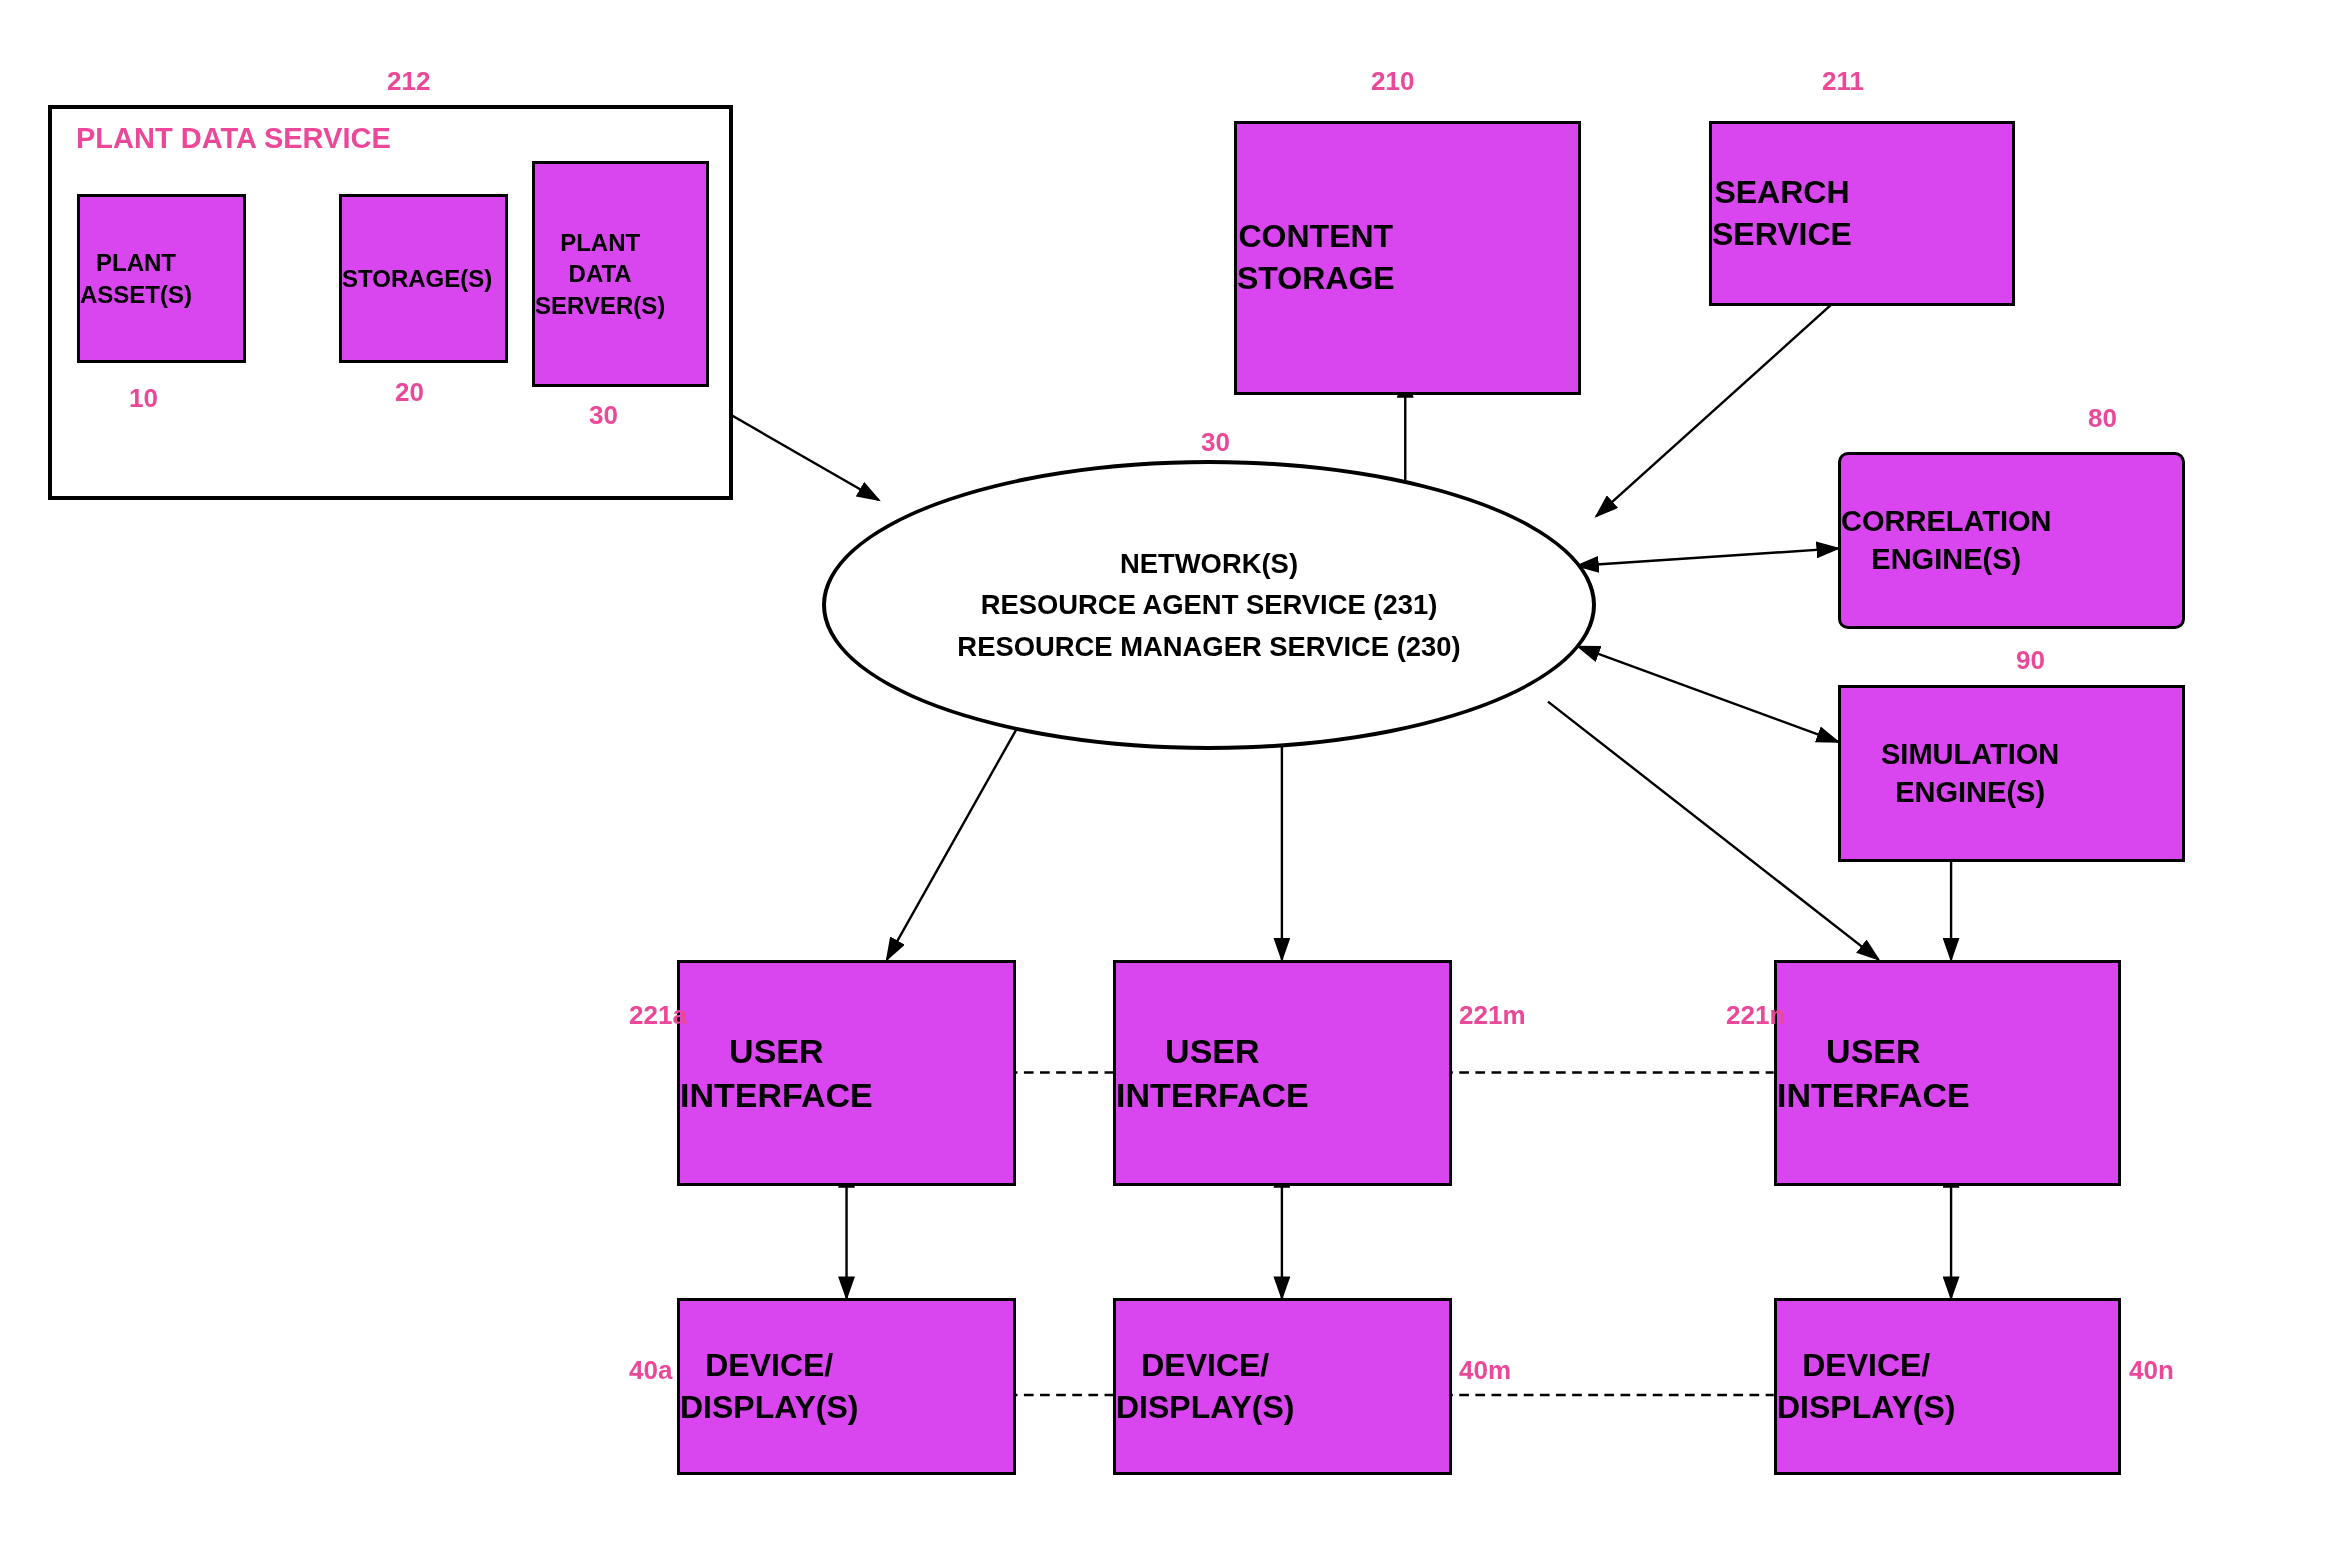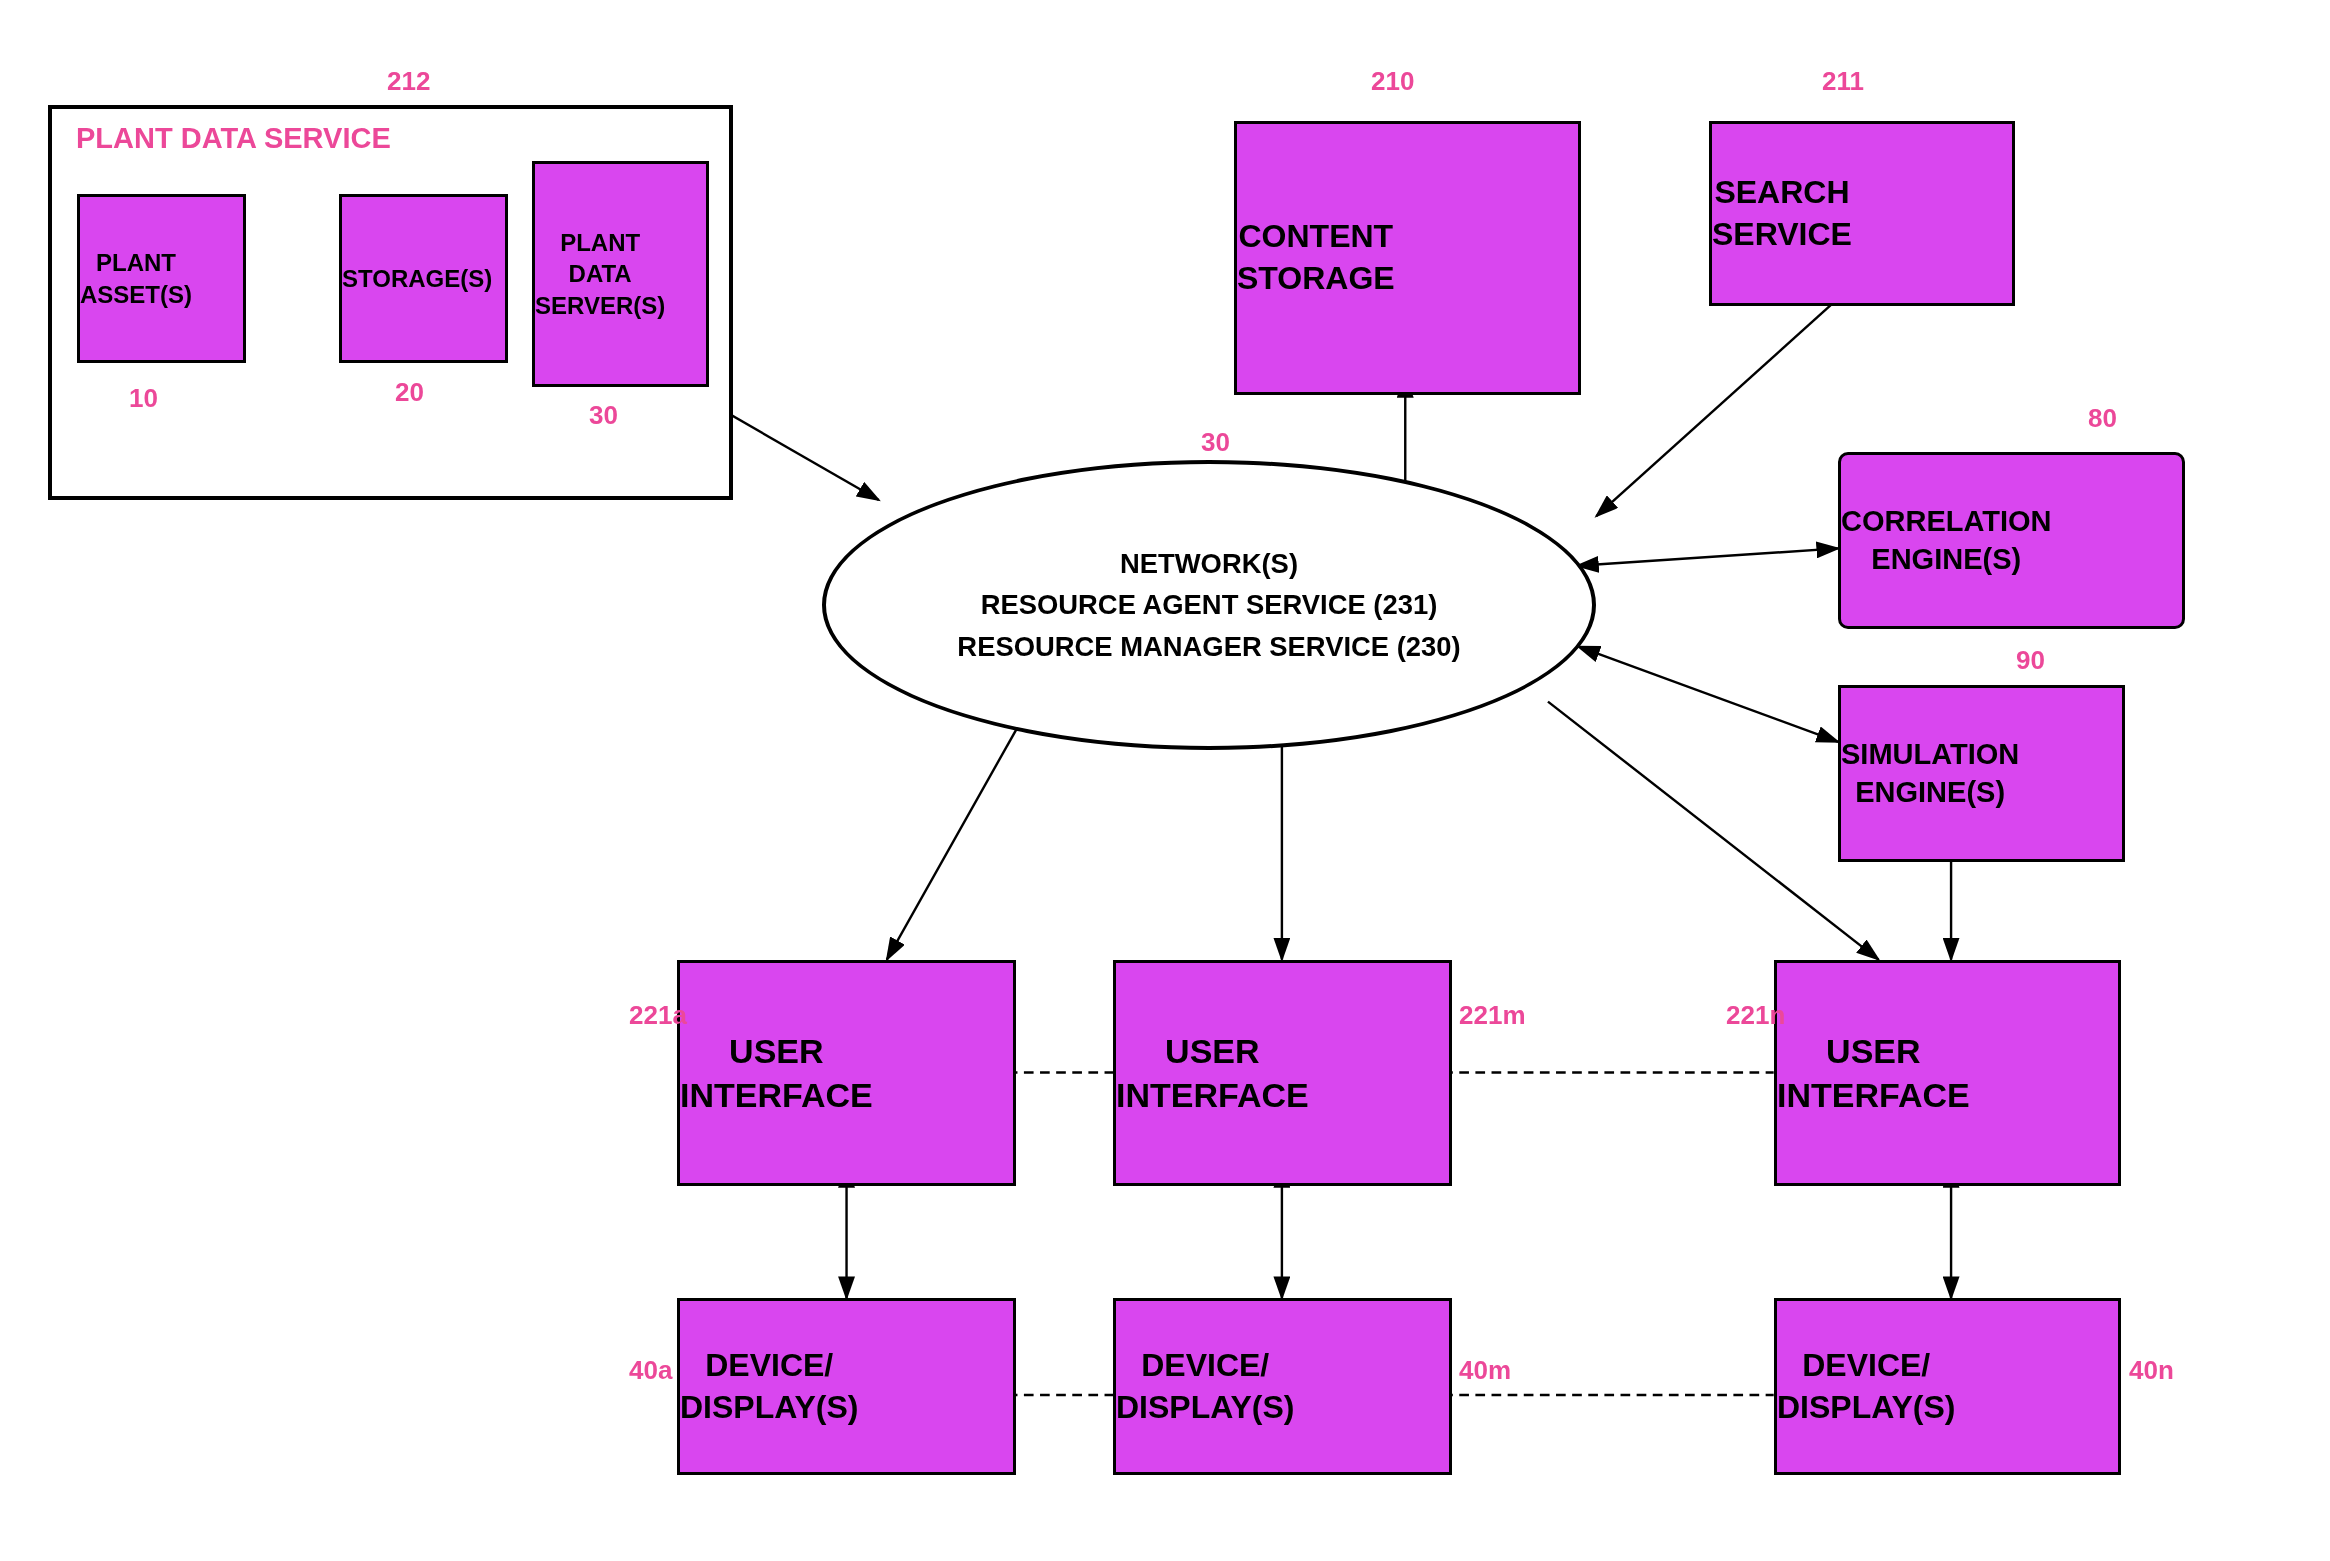--- a/index.html
+++ b/index.html
@@ -161,21 +161,21 @@
       NETWORK(S)<br>RESOURCE AGENT SERVICE (231)<br>RESOURCE MANAGER SERVICE (230)
     </span>
   </div>
   <span class="label" style="left:1201px; top:427px; font-size:26px;">30</span>
 
   <div class="box" style="left:1838px; top:452px; width:347px; height:177px; font-size:29px;border-radius:10px;">
     <span>CORRELATION<br>ENGINE(S)</span>
   </div>
   <span class="label" style="left:2088px; top:403px; font-size:26px;">80</span>
 
-  <div class="box" style="left:1838px; top:685px; width:287px; height:177px; font-size:29px;">
+  <div class="box" style="left:1838px; top:685px; width:347px; height:177px; font-size:29px;padding-left:40px;">
     <span>SIMULATION<br>ENGINE(S)</span>
   </div>
   <span class="label" style="left:2016px; top:645px; font-size:26px;">90</span>
 
   <div class="box" style="left:677px; top:960px; width:339px; height:226px; font-size:34px;">
     <span>USER<br>INTERFACE</span>
   </div>
   <span class="label" style="left:629px; top:1000px; font-size:26px;">221a</span>
 
   <div class="box" style="left:1113px; top:960px; width:339px; height:226px; font-size:34px;">

